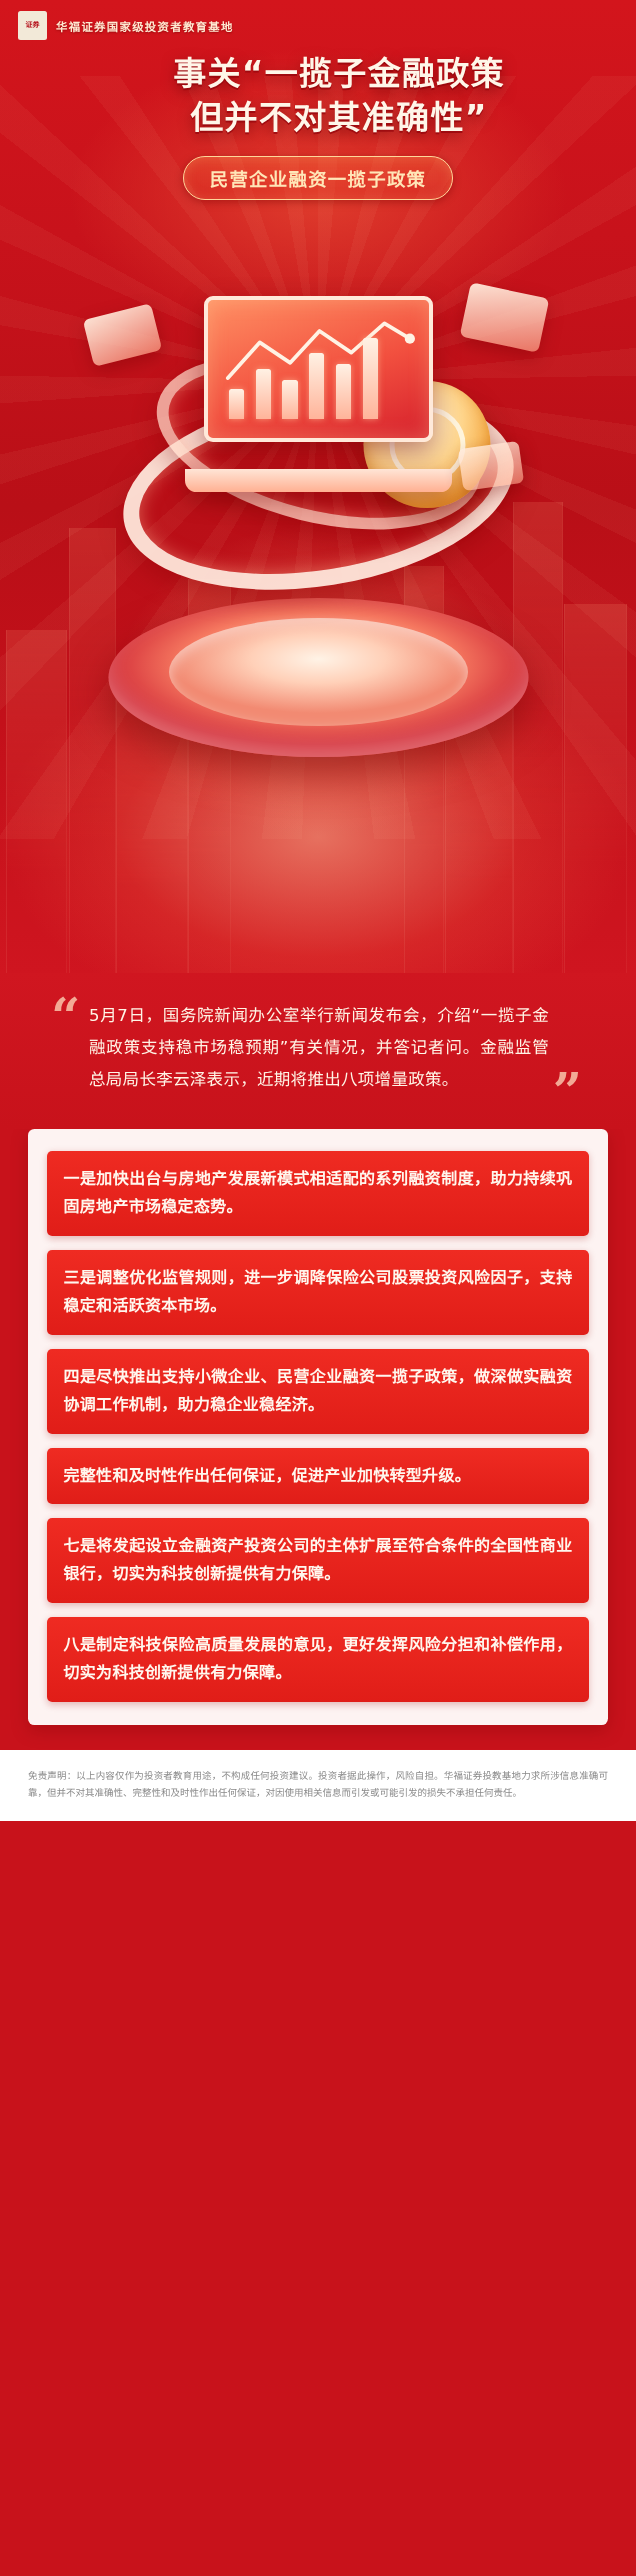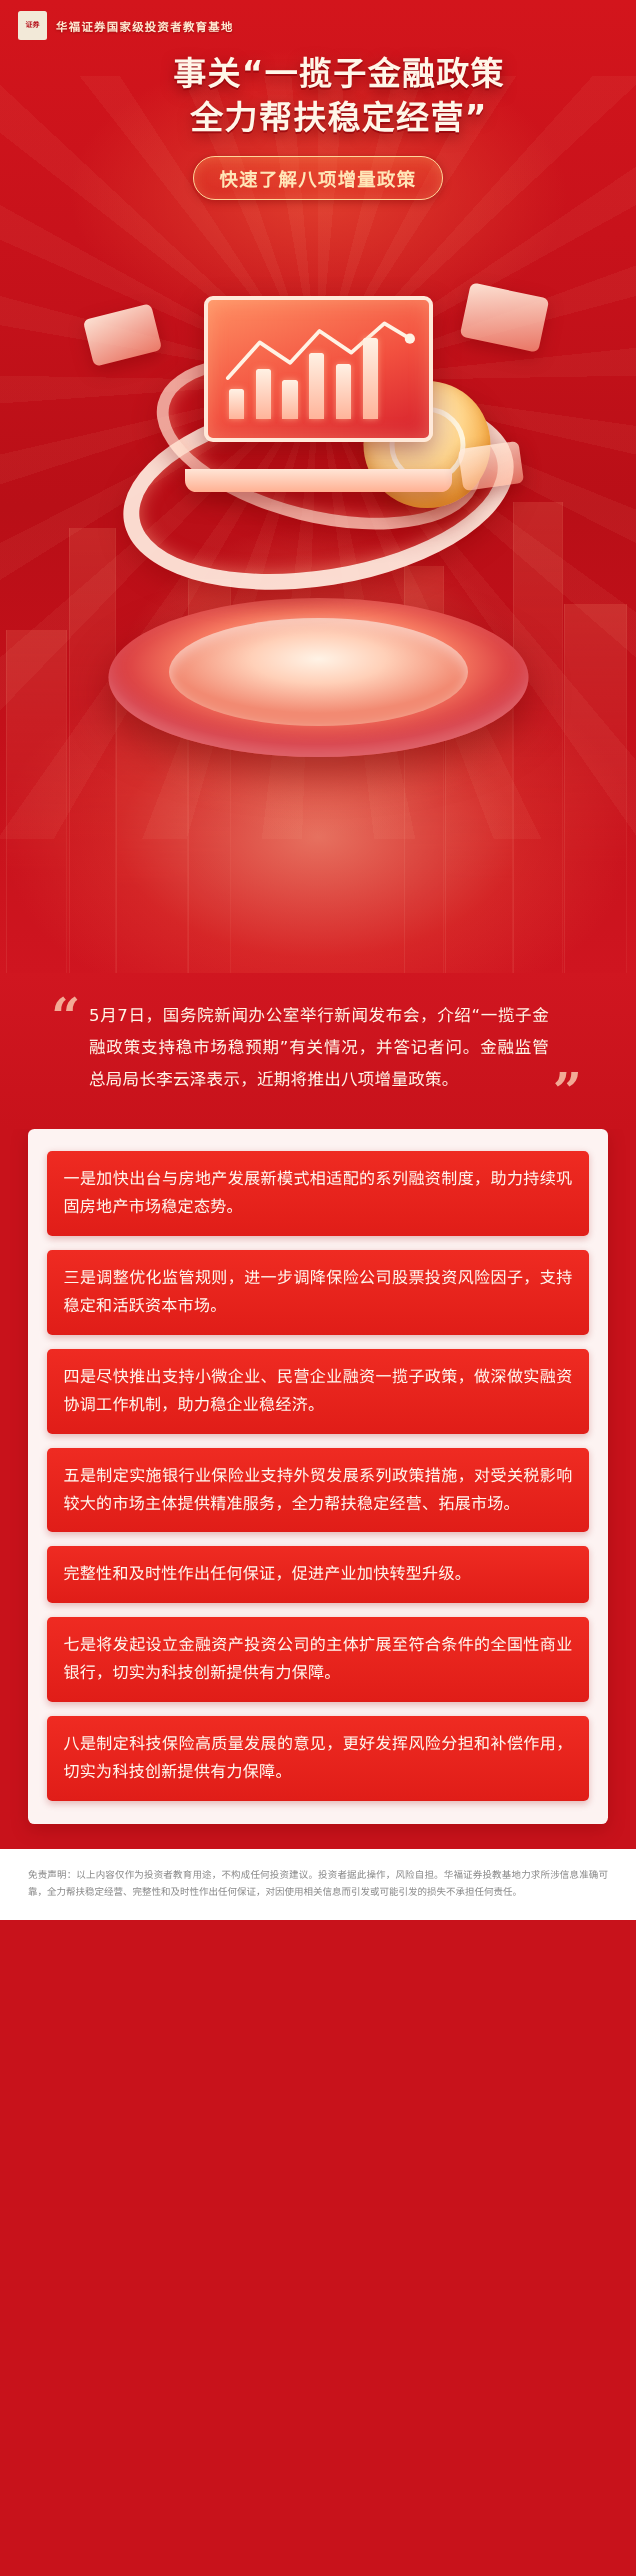--- a/index.html
+++ b/index.html
@@ -342,21 +342,21 @@
     color: #fff7ee;
     border-radius: 5.1px;
     padding: 14px 16.5px;
     margin-bottom: 14px;
     font-size: 16px;
     line-height: 1.78;
     letter-spacing: 0.3px;
     text-align: justify;
     box-shadow: 0 2.5px 7.6px rgba(150,10,10,0.25);
     font-family: "DejaVu Sans", "Liberation Sans", sans-serif;
-    font-weight: normal;
+    font-weight: bold;
   }
   .item:last-child { margin-bottom: 0; }
 
   
   .footer {
     width: 636px;
     background: #ffffff;
     padding: 16.5px 28px 19px;
     box-sizing: border-box;
     color: #8a8a8a;
@@ -386,22 +386,22 @@
     <div class="bg-rays"></div>
     <div class="bg-glow"></div>
 
     <div class="logo-bar">
       <div class="logo-mark">证券</div>
       <div class="logo-text">华福证券国家级投资者教育基地</div>
     </div>
 
     <div class="title-wrap">
       <div class="title-line">事关“一揽子金融政策</div>
-      <div class="title-line">全力帮扶稳定经营”</div>
-      <div class="subtitle-pill">快速了解八项增量政策</div>
+      <div class="title-line">但并不对其准确性”</div>
+      <div class="subtitle-pill">民营企业融资一揽子政策</div>
     </div>
 
     <div class="illus">
       <div class="pedestal"></div>
       <div class="pedestal-inner"></div>
 
       <div class="spiral">
         <div class="ring"></div>
         <div class="ring two"></div>
       </div>
@@ -438,23 +438,22 @@
       <span>5月7日，国务院新闻办公室举行新闻发布会，介绍“一揽子金融政策支持稳市场稳预期”有关情况，并答记者问。金融监管总局局长李云泽表示，近期将推出八项增量政策。</span>
       <span class="qmark close">”</span>
     </div>
   </div>
 
   <div class="list-sec">
     <div class="list-card">
       <div class="item">一是加快出台与房地产发展新模式相适配的系列融资制度，助力持续巩固房地产市场稳定态势。</div>
       <div class="item">三是调整优化监管规则，进一步调降保险公司股票投资风险因子，支持稳定和活跃资本市场。</div>
       <div class="item">四是尽快推出支持小微企业、民营企业融资一揽子政策，做深做实融资协调工作机制，助力稳企业稳经济。</div>
-      <div class="item">五是制定实施银行业保险业支持外贸发展系列政策措施，对受关税影响较大的市场主体提供精准服务，全力帮扶稳定经营、拓展市场。</div>
       <div class="item">完整性和及时性作出任何保证，促进产业加快转型升级。</div>
       <div class="item">七是将发起设立金融资产投资公司的主体扩展至符合条件的全国性商业银行，切实为科技创新提供有力保障。</div>
       <div class="item">八是制定科技保险高质量发展的意见，更好发挥风险分担和补偿作用，切实为科技创新提供有力保障。</div>
     </div>
   </div>
 
-  <div class="footer">免责声明：以上内容仅作为投资者教育用途，不构成任何投资建议。投资者据此操作，风险自担。华福证券投教基地力求所涉信息准确可靠，全力帮扶稳定经营、完整性和及时性作出任何保证，对因使用相关信息而引发或可能引发的损失不承担任何责任。</div>
+  <div class="footer">免责声明：以上内容仅作为投资者教育用途，不构成任何投资建议。投资者据此操作，风险自担。华福证券投教基地力求所涉信息准确可靠，但并不对其准确性、完整性和及时性作出任何保证，对因使用相关信息而引发或可能引发的损失不承担任何责任。</div>
 
 </div>
 
 
 </body></html>

